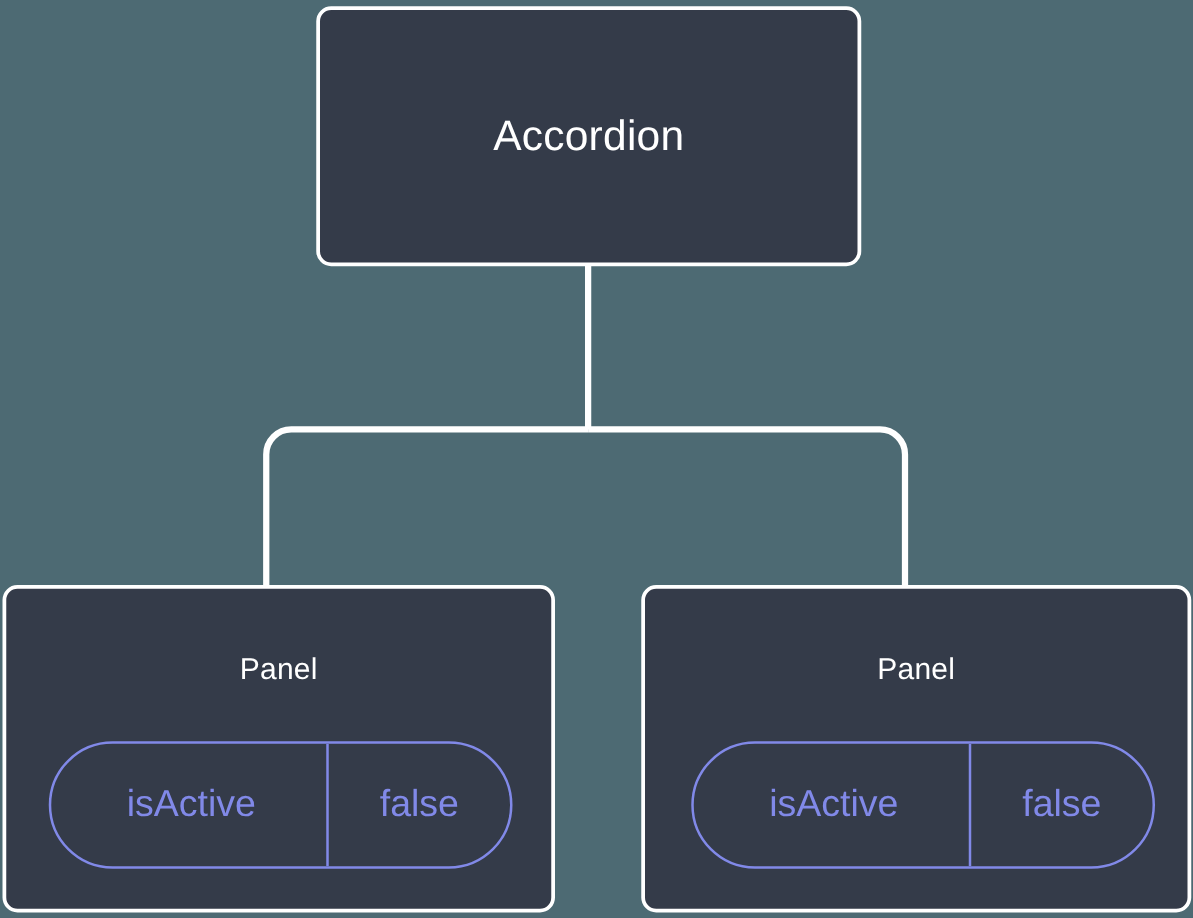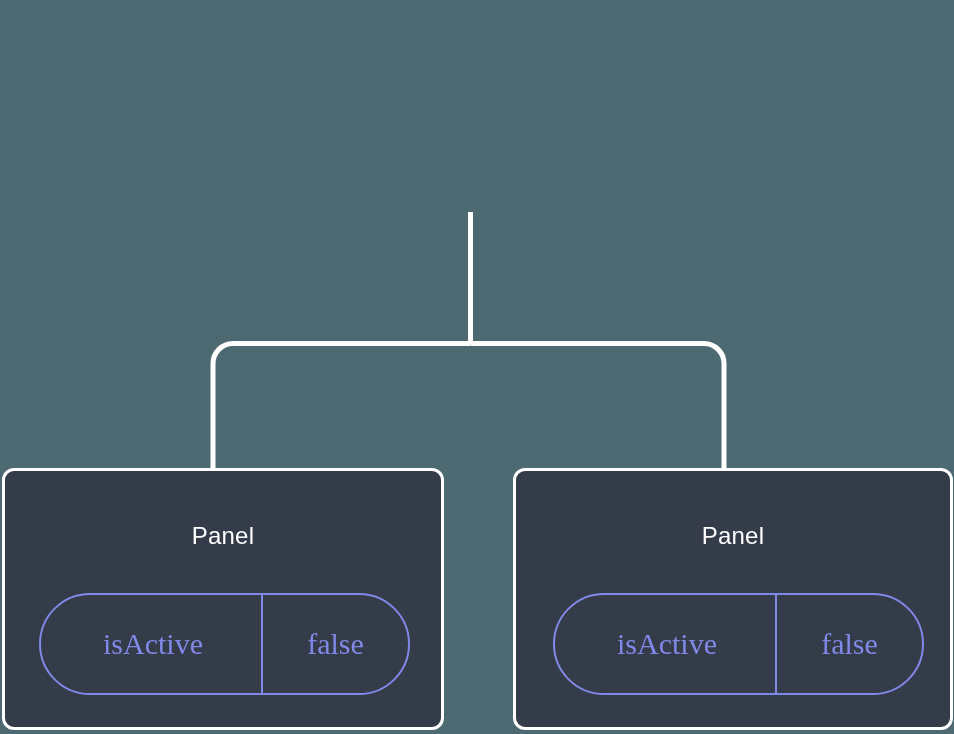--- a/index.html
+++ b/index.html
@@ -105,21 +105,20 @@
 
   .prop-key,
   .prop-val {
     display: flex;
     align-items: center;
     justify-content: center;
     color: #8189e8;
     font-size: 30px;
     line-height: 1;
     white-space: nowrap;
-    font-family: Liberation Serif, serif;
   }
 
   .prop-key {
     width: 216px;
     border-right: 2px solid #8189e8;
     padding-left: 4px;
   }
 
   .prop-val {
     flex: 1;
@@ -131,20 +130,23 @@
 <div id="stage" style="background: rgb(77, 106, 115);">
 
   <svg id="edges" viewBox="0 0 954 734" width="954" height="734" aria-hidden="true">
 
     <path fill="none" stroke="#ffffff" stroke-width="5" stroke-linecap="butt" d="M470.5,212 L470.5,343.5"></path>
 
     <path fill="none" stroke="#ffffff" stroke-width="5" stroke-linecap="butt" stroke-linejoin="round" d="M470.5,343.5 L233,343.5 A20,20 0 0 0 213,363.5 L213,470"></path>
     <path fill="none" stroke="#ffffff" stroke-width="5" stroke-linecap="butt" stroke-linejoin="round" d="M470.5,343.5 L704,343.5 A20,20 0 0 1 724,363.5 L724,470"></path>
   </svg>
 
+  <div class="node node-root" style="background: rgb(52, 59, 73); border-color: rgb(255, 255, 255);">
+    <div class="node-title">Accordion</div>
+  </div>
 
   <div class="node node-panel-left" style="background: rgb(52, 59, 73); border-color: rgb(255, 255, 255);">
     <div class="node-title">Panel</div>
     <div class="prop-pill" style="border-color: rgb(129, 137, 232);">
       <div class="prop-key" style="color: rgb(129, 137, 232); border-right-color: rgb(129, 137, 232);">isActive</div>
       <div class="prop-val" style="color: rgb(129, 137, 232);">false</div>
     </div>
   </div>
 
   <div class="node node-panel-right" style="background: rgb(52, 59, 73); border-color: rgb(255, 255, 255);">

